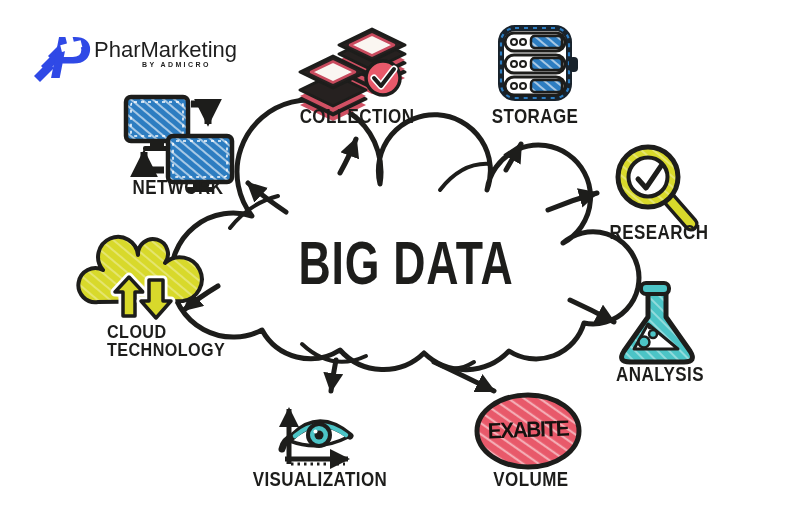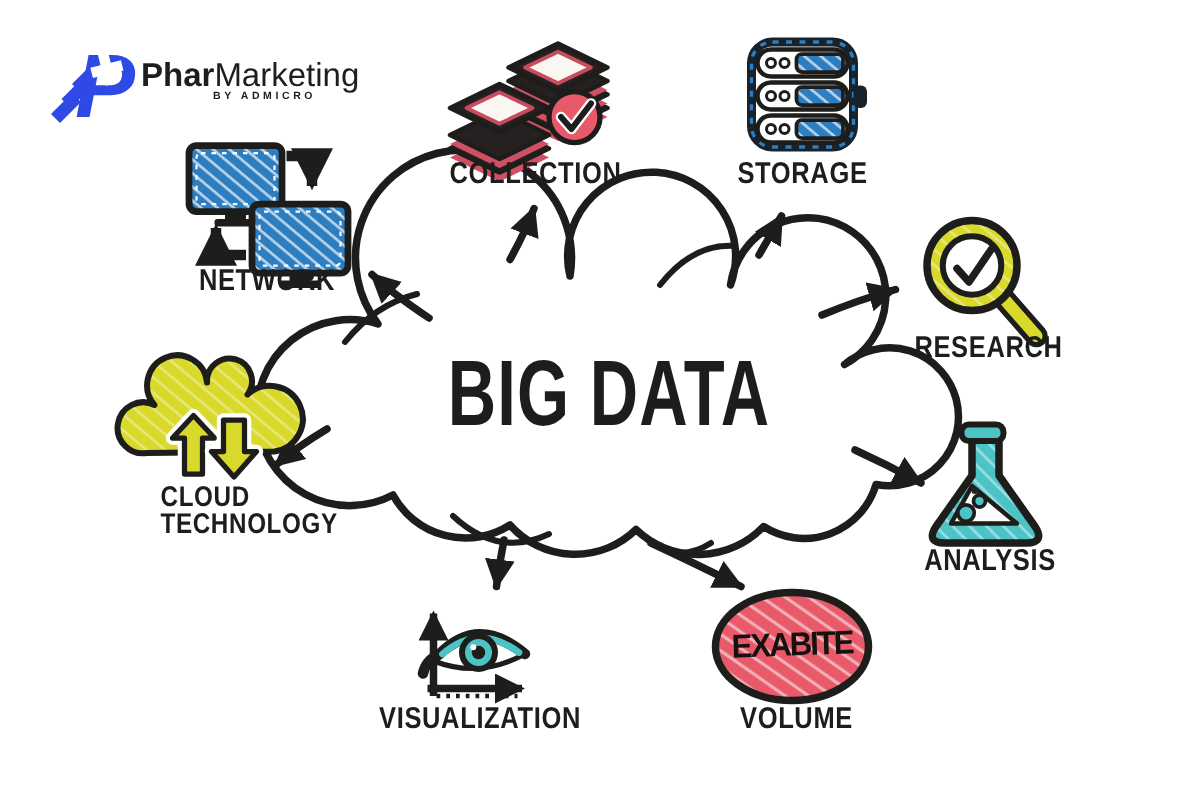--- a/index.html
+++ b/index.html
@@ -27,21 +27,21 @@
   .exabite-badge {
     position:absolute; left:528px; top:430px; font-weight:700;
     font-size:22px; color:#16120f; letter-spacing:-1.5px; line-height:1;
     white-space:nowrap;
     transform:translate(-50%,-50%) scaleX(0.95) rotate(-2deg);
   }
   .logo-text {
     position:absolute; left:94px; top:39px; font-size:22px; color:#1e1e1e;
     white-space:nowrap; line-height:1;
   }
-  .logo-text .b { font-weight:700; }
+  .logo-text .b { font-weight:400; }
   .logo-tagline {
     position:absolute; left:142px; top:61px; font-size:7px; font-weight:700;
     letter-spacing:2.4px; color:#1e1e1e; white-space:nowrap;
   }
 </style>
 </head>
 <body>
 
 <div class="stage">
 

